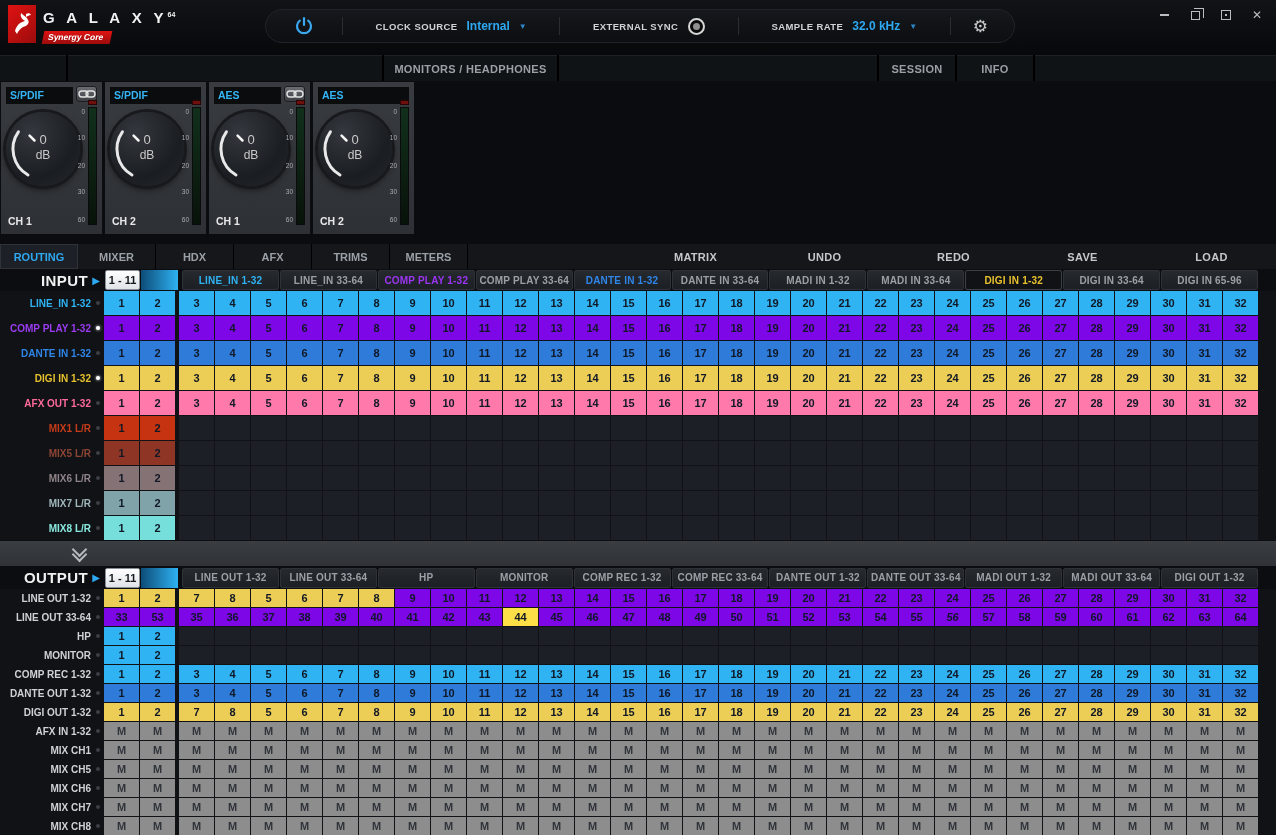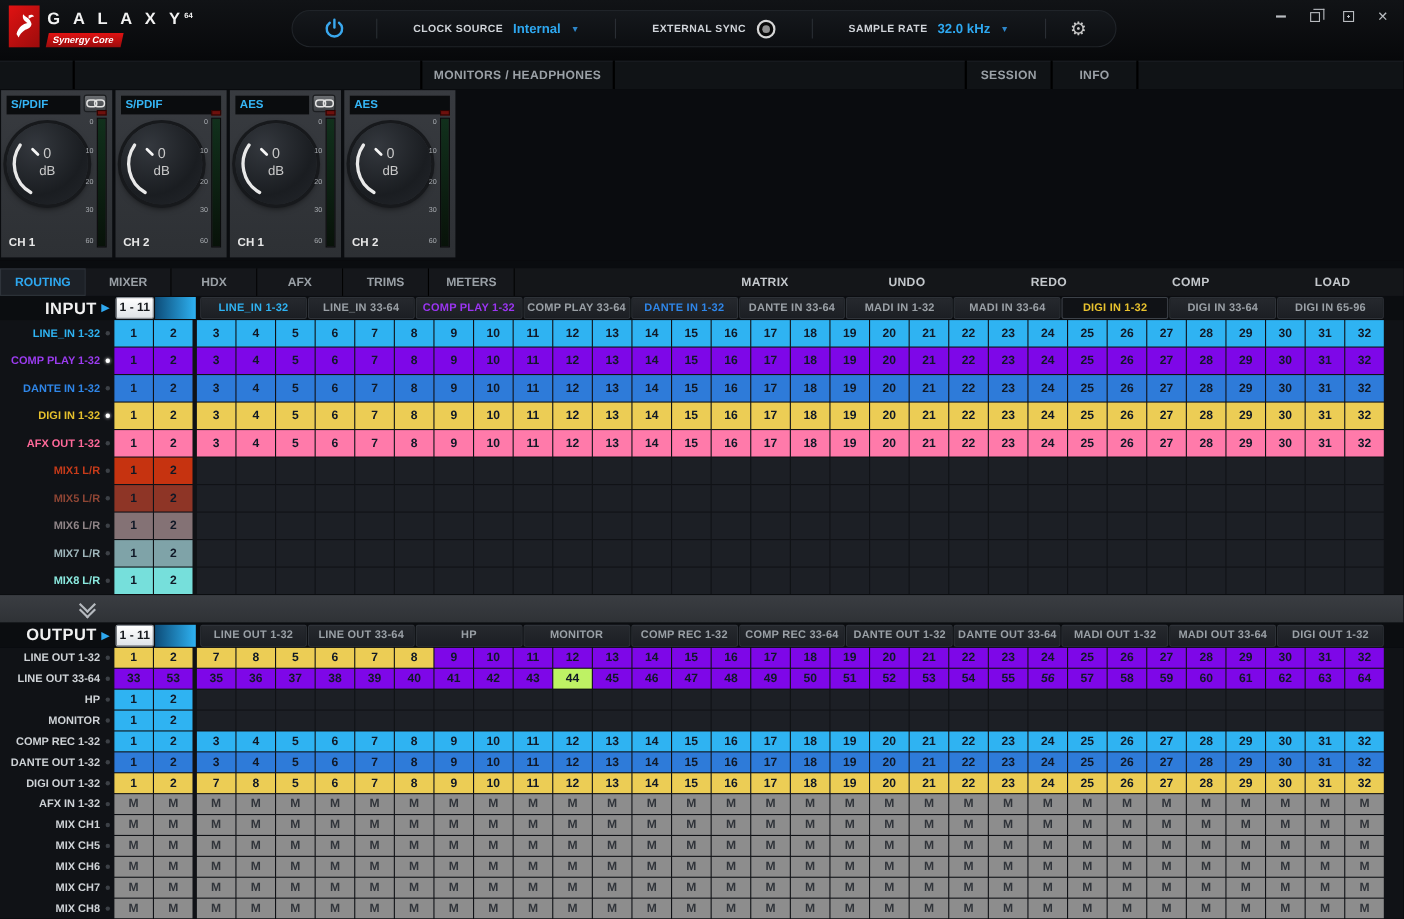--- a/index.html
+++ b/index.html
@@ -298,21 +298,21 @@
       <div class="ptab">MIXER</div>
       <div class="ptab">HDX</div>
       <div class="ptab">AFX</div>
       <div class="ptab">TRIMS</div>
       <div class="ptab">METERS</div>
     </span>
   <div class="actions" id="actions">
       <div class="action">MATRIX</div>
       <div class="action">UNDO</div>
       <div class="action">REDO</div>
-      <div class="action">COMP</div>
+      <div class="action">SAVE</div>
       <div class="action">LOAD</div>
     </div>
 </div>
 
 <div class="sect-head">
   <div class="sect-title">INPUT</div>
   <div class="sect-arrow">▶</div>
   <div class="pagebox">1 - 11</div>
   <div class="pagescroll"></div>
   <div class="hbtns" id="input-headers">
@@ -786,21 +786,21 @@
       <div class="cell gp" style="background: rgb(126, 7, 232);">53</div>
       <div class="cell" style="background: rgb(126, 7, 232);">35</div>
       <div class="cell" style="background: rgb(126, 7, 232);">36</div>
       <div class="cell" style="background: rgb(126, 7, 232);">37</div>
       <div class="cell" style="background: rgb(126, 7, 232);">38</div>
       <div class="cell" style="background: rgb(126, 7, 232);">39</div>
       <div class="cell" style="background: rgb(126, 7, 232);">40</div>
       <div class="cell" style="background: rgb(126, 7, 232);">41</div>
       <div class="cell" style="background: rgb(126, 7, 232);">42</div>
       <div class="cell" style="background: rgb(126, 7, 232);">43</div>
-      <div class="cell" style="background: #bef264;">44</div>
+      <div class="cell" style="background: #fde047;">44</div>
       <div class="cell" style="background: rgb(126, 7, 232);">45</div>
       <div class="cell" style="background: rgb(126, 7, 232);">46</div>
       <div class="cell" style="background: rgb(126, 7, 232);">47</div>
       <div class="cell" style="background: rgb(126, 7, 232);">48</div>
       <div class="cell" style="background: rgb(126, 7, 232);">49</div>
       <div class="cell" style="background: rgb(126, 7, 232);">50</div>
       <div class="cell" style="background: rgb(126, 7, 232);">51</div>
       <div class="cell" style="background: rgb(126, 7, 232);">52</div>
       <div class="cell" style="background: rgb(126, 7, 232);">53</div>
       <div class="cell" style="background: rgb(126, 7, 232);">54</div>

